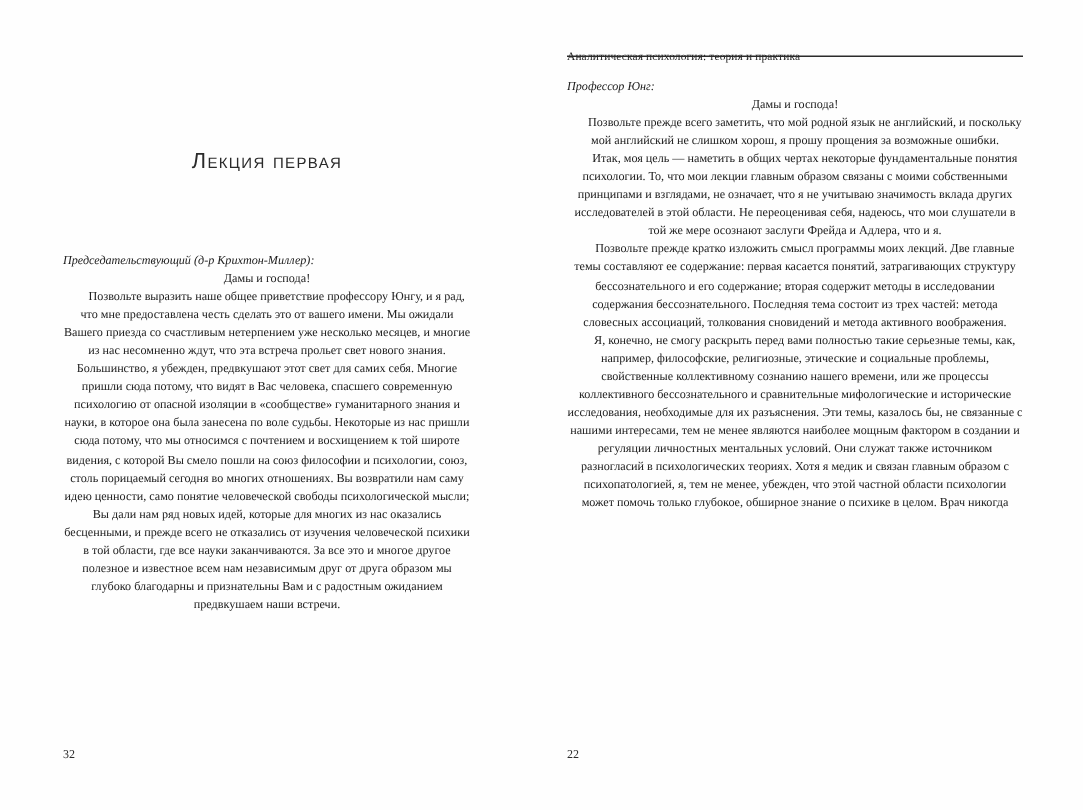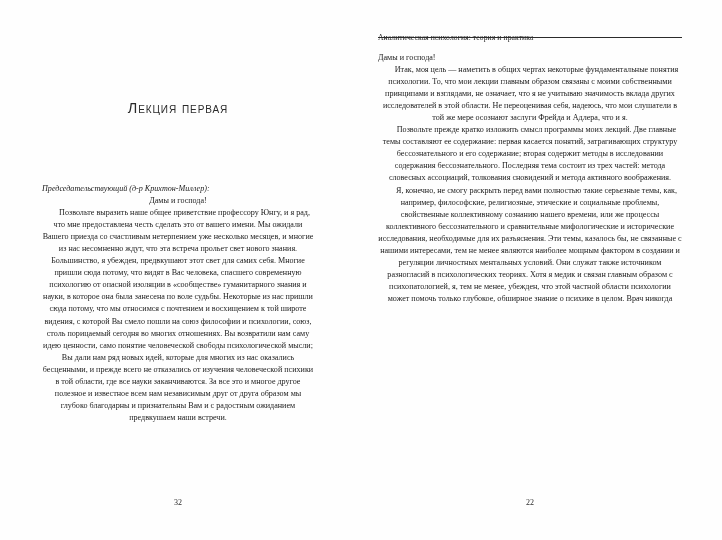--- a/index.html
+++ b/index.html
@@ -56,21 +56,21 @@
     font-size: 14.5px;
     line-height: 17px;
     letter-spacing: 0.9px;
     font-variant: small-caps;
     font-weight: 400;
     color: #2a2a2a;
     white-space: nowrap;
   }
 
   .left-body {
-    top: 183px;
+    top: 168px;
   }
 
   
   .running-head {
     position: absolute;
     left: 378px;
     width: 304px;
     top: 21px;
     text-align: left;
     font-size: 7.6px;
@@ -119,21 +119,20 @@
     width: 100%;
   }
   .p.nostretch::after { display: none; }
 
   
   .folio {
     position: absolute;
     font-size: 8px;
     line-height: 10px;
     color: #2b2b2b;
-    text-align: center;
   }
   .folio-left  { left: 42px;  width: 272px; top: 498px; }
   .folio-right { left: 378px; width: 304px; top: 498px; }
 </style>
 </head>
 <body>
 
 <div class="spread">
 
   <div class="page page-left">
@@ -148,21 +147,23 @@
 
     <div class="folio folio-left">32</div>
   </div>
 
   <div class="page page-right"></div>
 
   <div class="running-head">Аналитическая психология: теория и практика</div>
   <div class="head-rule"></div>
 
   <div class="text-col right-body">
+    <p class="p speaker nostretch">Профессор Юнг:</p>
     <p class="p salute nostretch">Дамы и господа!</p>
+    <p class="p nostretch">Позвольте прежде всего заметить, что мой родной язык не английский, и поскольку мой английский не слишком хорош, я прошу прощения за возможные ошибки.</p>
     <p class="p nostretch">Итак, моя цель — наметить в общих чертах некоторые фундаментальные понятия психологии. То, что мои лекции главным образом связаны с моими собственными принципами и взглядами, не означает, что я не учитываю значимость вклада других исследователей в этой области. Не переоценивая себя, надеюсь, что мои слушатели в той же мере осознают заслуги Фрейда и Адлера, что и я.</p>
     <p class="p nostretch">Позвольте прежде кратко изложить смысл программы моих лекций. Две главные темы составляют ее содержание: первая касается понятий, затрагивающих структуру бессознательного и его содержание; вторая содержит методы в исследовании содержания бессознательного. Последняя тема состоит из трех частей: метода словесных ассоциаций, толкования сновидений и метода активного воображения.</p>
     <p class="p nostretch">Я, конечно, не смогу раскрыть перед вами полностью такие серьезные темы, как, например, философские, религиозные, этические и социальные проблемы, свойственные коллективному сознанию нашего времени, или же процессы коллективного бессознательного и сравнительные мифологические и исторические исследования, необходимые для их разъяснения. Эти темы, казалось бы, не связанные с нашими интересами, тем не менее являются наиболее мощным фактором в создании и регуляции личностных ментальных условий. Они служат также источником разногласий в психологических теориях. Хотя я медик и связан главным образом с психопатологией, я, тем не менее, убежден, что этой частной области психологии может помочь только глубокое, обширное знание о психике в целом. Врач никогда</p>
   </div>
 
   <div class="folio folio-right">22</div>
 
 </div>
 
 </body></html>

